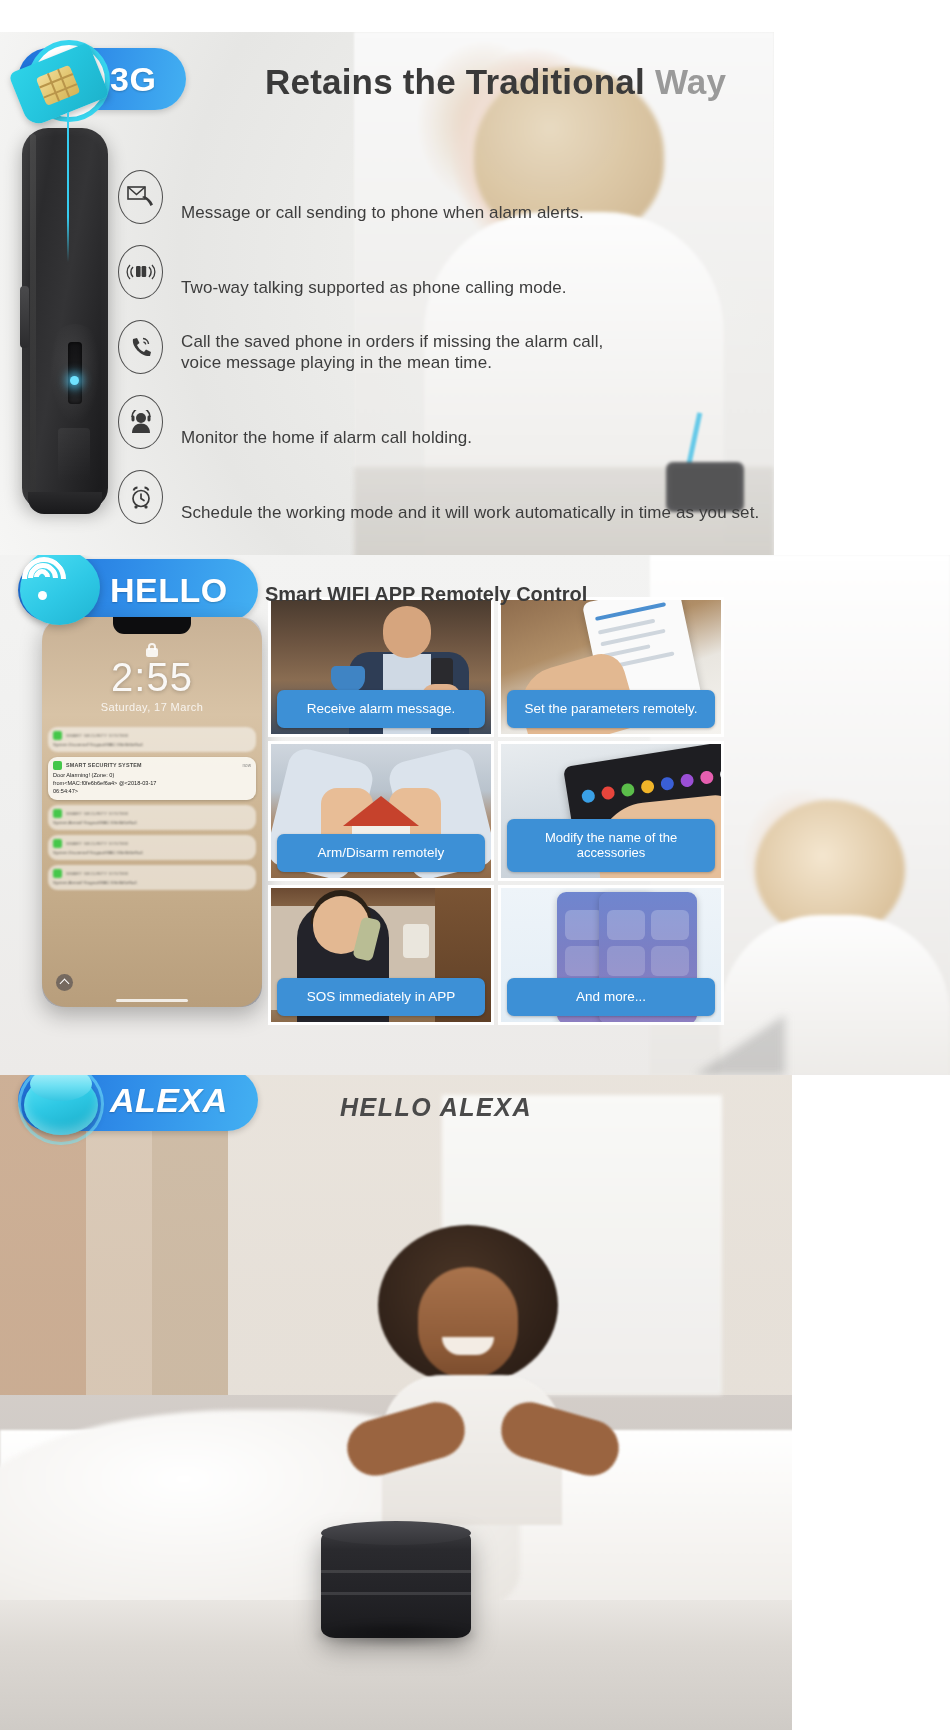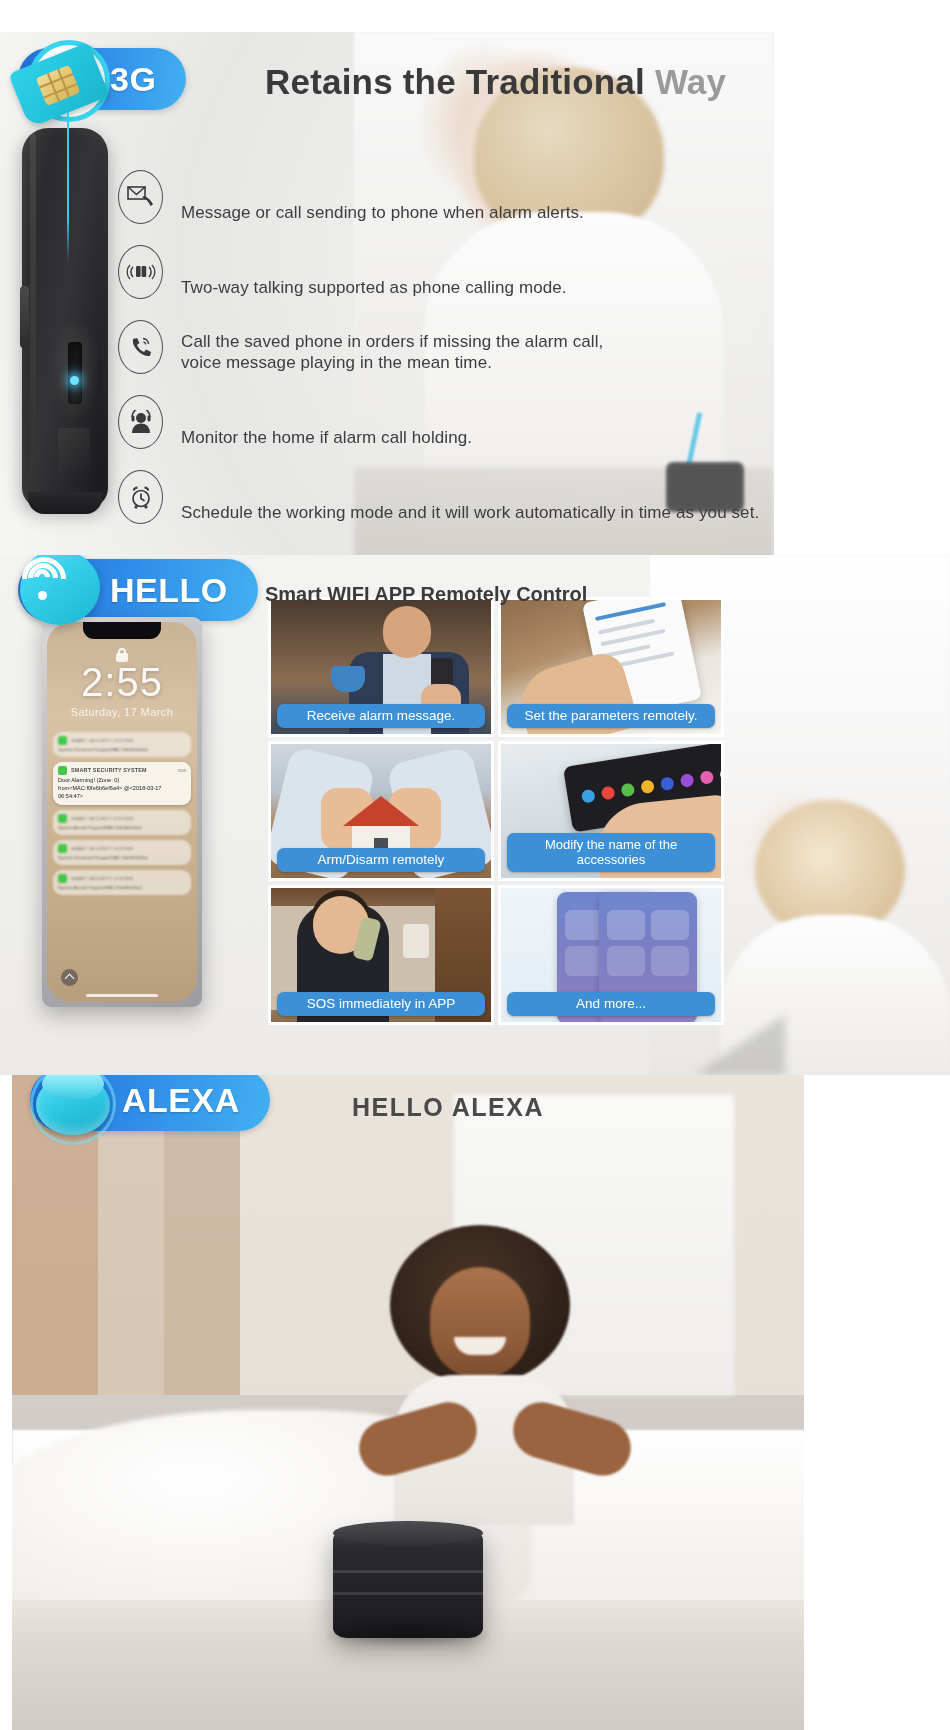--- a/index.html
+++ b/index.html
@@ -216,24 +216,23 @@
     border-radius:50%; background:#ffffff;
   }
 
   #head-wifi{
     position:absolute; left:265px; top:28px; z-index:7;
     font-size:20px; font-weight:bold; color:#3b3b3b;
   }
 
   
   .phone{
-    position:absolute; left:42px; top:62px; width:160px; height:390px; z-index:6;
-    border-radius:9px;
+    position:absolute; left:42px; top:62px; width:220px; height:390px; z-index:6;
+    border-radius:20px;
     background:linear-gradient(150deg,#d9d9dc 0%,#b9b9bd 40%,#9d9da1 100%);
-    padding:5px;
     box-shadow:0 8px 22px rgba(0,0,0,.28);
   }
   .phone .screen{
     position:relative; width:100%; height:100%; border-radius:24px; overflow:hidden;
     background:linear-gradient(180deg,#c9b296 0%,#d8c3a6 25%,#cbb391 55%,#b89e7c 100%);
   }
   .phone .notch{
     position:absolute; left:50%; transform:translateX(-50%); top:0;
     width:78px; height:17px; border-radius:0 0 11px 11px; background:#0d0d0f; z-index:4;
   }
@@ -286,21 +285,21 @@
     position:absolute; left:268px; top:42px; width:456px; z-index:6;
     display:grid; grid-template-columns:1fr 1fr; gap:4px;
   }
   .tile{
     position:relative; height:140px; overflow:hidden;
     border:3px solid #ffffff; background:#cfcfcf;
   }
   .tile .cap{
     position:absolute; left:6px; right:6px; bottom:6px;
     background:#3d90d6; color:#fff; border-radius:7px;
-    font-size:13.5px; text-align:center; padding:4px 6px; line-height:1.2;
+    font-size:13.5px; text-align:center; padding:11px 6px; line-height:1.2;
     box-shadow:0 1px 3px rgba(0,0,0,.25);
   }
   .tile .cap.two{ font-size:13px; }
 
   
   .art{ position:absolute; inset:0; }
   .t1 .art{ background:linear-gradient(180deg,#4a3b2f 0%,#6b5340 30%,#8a6d52 60%,#3d4a5c 100%); }
   .t1 .shirt{ position:absolute; left:78px; top:52px; width:120px; height:90px; background:#2e3d55; border-radius:20px 20px 0 0; }
   .t1 .inner{ position:absolute; left:112px; top:54px; width:48px; height:88px; background:#cfd9e4; }
   .t1 .face{ position:absolute; left:112px; top:6px; width:48px; height:52px; border-radius:24px; background:#d6a57e; }
@@ -347,22 +346,23 @@
   .t6 .ph.l{ left:56px; } .t6 .ph.r{ right:24px; }
   .t6 .ph .cardrow{ position:absolute; left:8px; right:8px; top:18px; display:flex; gap:6px; }
   .t6 .ph .cardrow span{ flex:1; height:30px; border-radius:6px; background:rgba(255,255,255,.22); }
   .t6 .ph .cardrow2{ position:absolute; left:8px; right:8px; top:54px; display:flex; gap:6px; }
   .t6 .ph .cardrow2 span{ flex:1; height:30px; border-radius:6px; background:rgba(255,255,255,.18); }
   .t6 .ph .dots{ position:absolute; left:8px; right:8px; bottom:10px; display:flex; gap:5px; }
   .t6 .ph .dots b{ flex:1; height:16px; border-radius:5px; display:block; }
 
   
   #sec-alexa{
-    position:absolute; left:12px; top:1075px; width:792px; height:655px; overflow:hidden;
+    position:absolute; left:0; top:1075px; width:792px; height:655px; overflow:hidden;
     background:linear-gradient(180deg,#f0eeec 0%,#eae7e4 14%,#d9d2cc 34%,#cfcac6 60%,#e7e4e1 100%);
+    font-style:italic;
   }
   #sec-alexa .wallpanel{
     position:absolute; left:0; top:0; width:950px; height:320px;
     background:
       linear-gradient(90deg,#c9a98d 0%,#c9a98d 9%,#d8c6b2 9%,#d8c6b2 16%,#cbb79f 16%,#cbb79f 24%,#e8e2da 24%,#e8e2da 100%);
     opacity:.9;
   }
   #sec-alexa .window{
     position:absolute; right:70px; top:20px; width:280px; height:300px;
     background:linear-gradient(180deg,#fbfbfa 0%,#f0efed 100%); filter:blur(2px); opacity:.92;

